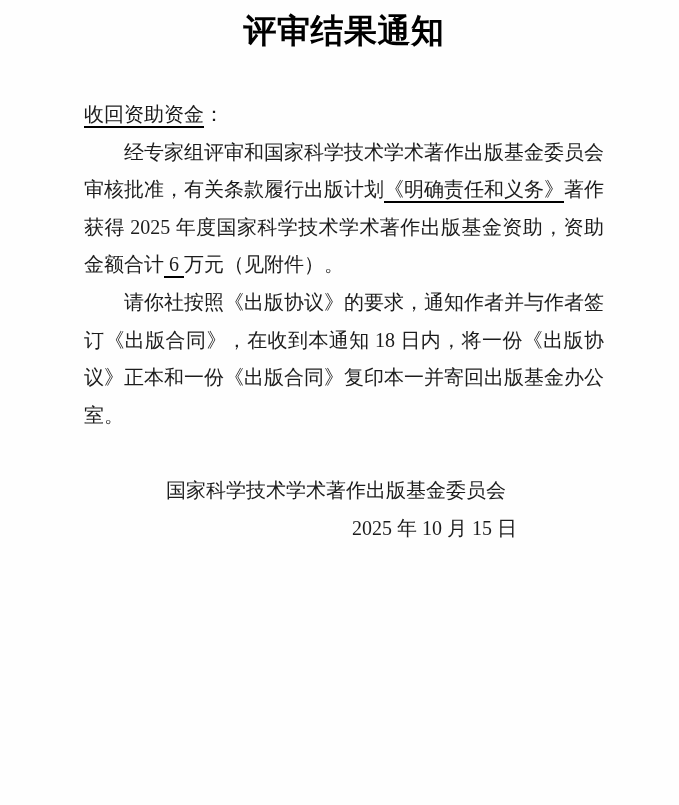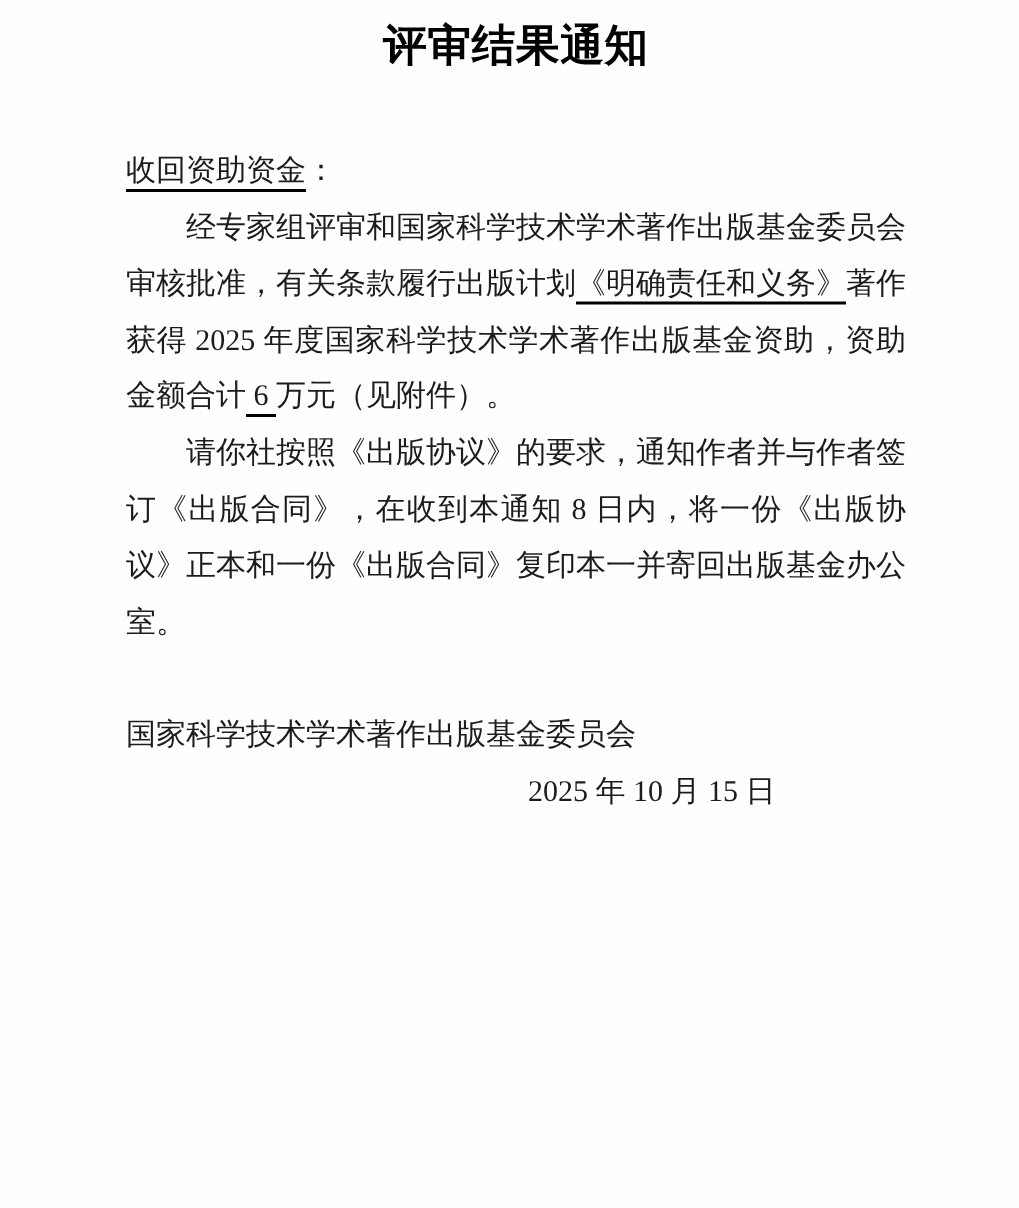--- a/index.html
+++ b/index.html
@@ -16,21 +16,21 @@
     font-family: "Liberation Serif", "DejaVu Serif", serif;
     color: #1c1c1c;
   }
   .content {
     margin-left: 84px;
     width: 520px;
   }
   .doc-title {
     margin: 12px 0 0 0;
     text-align: center;
-    font-size: 29px;
+    font-size: 33px;
     line-height: 38px;
     font-weight: 700;
     color: #000000;
     letter-spacing: 0.5px;
   }
   .bodytext {
     margin-top: 46px;
     font-size: 20px;
     line-height: 37.6px;
     text-align: justify;
@@ -51,21 +51,21 @@
   .amt {
     white-space: pre;
   }
   .signature {
     margin-top: 37.6px;
   }
   .sig-line {
     margin: 0;
   }
   .sig-org {
-    text-align: left;
+    text-align: center;
     padding-right: 16px;
   }
   .sig-office {
     text-align: right;
     padding-right: 111px;
   }
   .sig-date {
     text-align: right;
     padding-right: 87px;
   }
@@ -78,21 +78,21 @@
 
     <h1 class="doc-title">评审结果通知</h1>
 
     <div class="bodytext">
 
       <p class="salutation"><span class="u">收回资助资金</span><span>：</span></p>
 
       <p class="para"><span>经专家组评审和国家科学技术学术著作出版基金委员会审核批准，有关条款履行出版计划</span><span class="u">《明确责任和义务》</span><span>著作获得 2025 年度国家科学技术学术著作出版基金资助，资助金额合计</span><span class="u amt"> 6 </span><span>万元（见附件）。</span></p>
 
 
-      <p class="para">请你社按照《出版协议》的要求，通知作者并与作者签订《出版合同》，在收到本通知 8 日内，将一份《出版协议》正本和一份《出版合同》复印本一并寄回出版基金办公室。</p>
+      <p class="para">请你社按照《出版协议》的要求，通知作者并与作者签订《出版合同》，在收到本通知 18 日内，将一份《出版协议》正本和一份《出版合同》复印本一并寄回出版基金办公室。</p>
 
 
       <div class="signature">
         <p class="sig-line sig-org">国家科学技术学术著作出版基金委员会</p>
         <p class="sig-line sig-date">2025 年 10 月 15 日</p>
       </div>
 
     </div>
   </div>
 </div>

